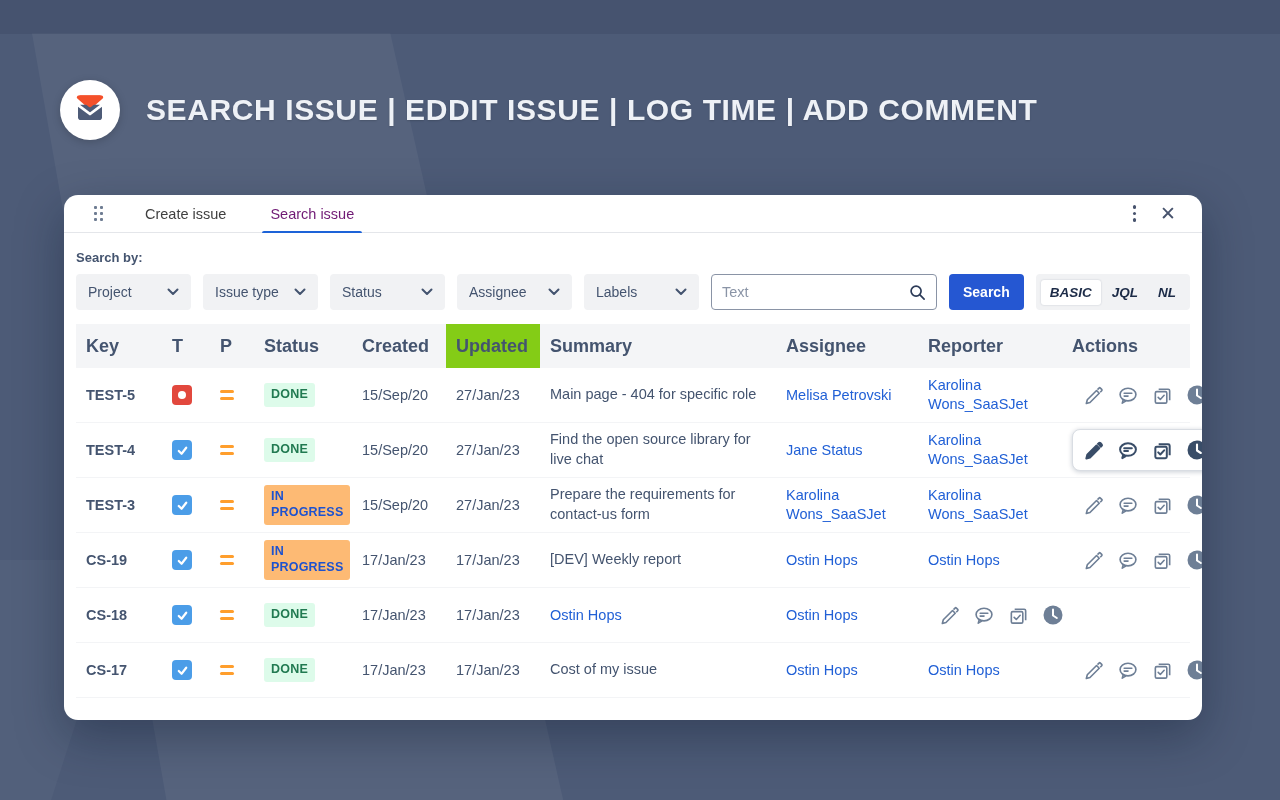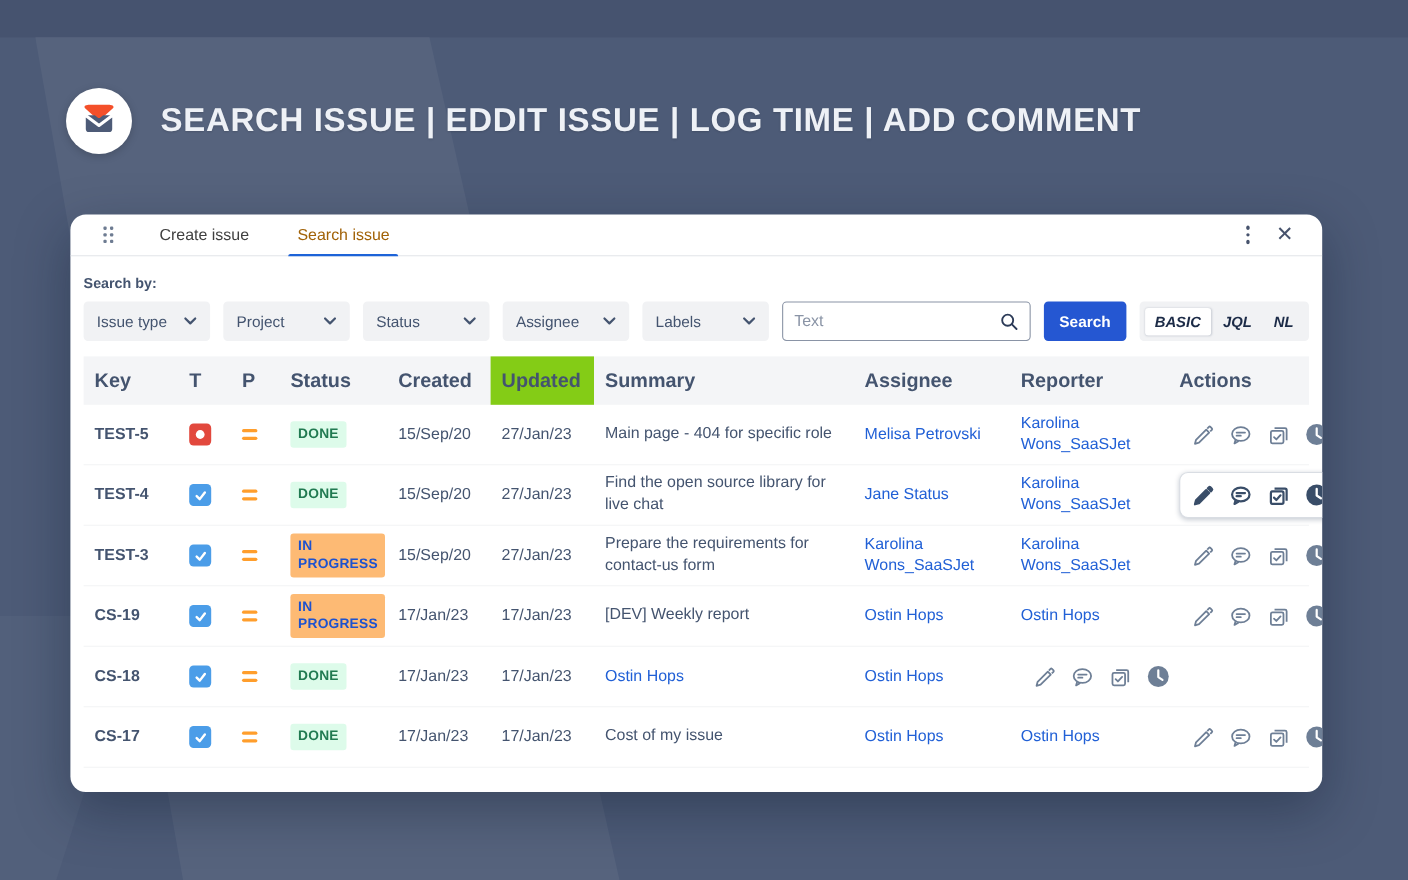--- a/index.html
+++ b/index.html
@@ -18,21 +18,21 @@
   .logo-circle { width:60px; height:60px; border-radius:50%; background:#ffffff; display:flex; align-items:center; justify-content:center; box-shadow:0 2px 8px rgba(0,0,0,.18); }
   .page-title { color:#eef1f6; font-size:30px; font-weight:700; letter-spacing:.6px; text-shadow:0 1px 2px rgba(0,0,0,.15); }
 
   
   .modal { position:absolute; left:64px; top:195px; width:1138px; height:525px; background:#ffffff; border-radius:14px; box-shadow:0 16px 48px rgba(9,20,40,.35); overflow:hidden; }
 
   .tabbar { position:relative; height:38px; border-bottom:1px solid #e4e6ea; display:flex; align-items:stretch; padding-left:30px; }
   .drag-handle { align-self:center; display:grid; grid-template-columns:repeat(2,3px); grid-auto-rows:3px; gap:3px; margin-right:38px; cursor:grab; }
   .drag-handle i { background:#6e7c92; border-radius:1px; }
   .tab { display:flex; align-items:center; font-size:14.5px; color:#404040; padding:0 4px; margin-right:36px; cursor:pointer; position:relative; }
-  .tab.active { color:#a16207; }
+  .tab.active { color:#701a75; }
   .tab.active::after { content:""; position:absolute; left:-4px; right:-4px; bottom:-1px; height:2.5px; background:#1d63d8; border-radius:2px 2px 0 0; }
   .tabbar-right { margin-left:auto; display:flex; align-items:center; gap:14px; padding-right:22px; }
   .kebab { display:flex; flex-direction:column; gap:3px; padding:4px 6px; cursor:pointer; }
   .kebab i { width:3.5px; height:3.5px; border-radius:50%; background:#47536d; }
   .close-x { font-size:19px; color:#47536d; cursor:pointer; line-height:1; padding:2px 4px; }
 
   
   .search-section { padding:17px 12px 0 12px; }
   .search-label { font-size:13px; font-weight:700; color:#44546f; margin-bottom:9px; }
   .search-row { display:flex; align-items:center; gap:12px; }
@@ -118,27 +118,27 @@
             <i></i>
           </div>
         <div class="close-x">✕</div>
       </div>
     </div>
 
     <div class="search-section">
       <div class="search-label">Search by:</div>
       <div class="search-row">
         <div class="chip">
-          <span>Issue type</span>
+          <span>Project</span>
           <svg width="12" height="8" viewBox="0 0 12 8">
               <polyline points="1.5,1.5 6,6 10.5,1.5" fill="none" stroke="#44546f" stroke-width="2" stroke-linecap="round" stroke-linejoin="round"></polyline>
             </svg>
         </div>
         <div class="chip">
-          <span>Project</span>
+          <span>Issue type</span>
           <svg width="12" height="8" viewBox="0 0 12 8">
               <polyline points="1.5,1.5 6,6 10.5,1.5" fill="none" stroke="#44546f" stroke-width="2" stroke-linecap="round" stroke-linejoin="round"></polyline>
             </svg>
         </div>
         <div class="chip">
           <span>Status</span>
           <svg width="12" height="8" viewBox="0 0 12 8">
               <polyline points="1.5,1.5 6,6 10.5,1.5" fill="none" stroke="#44546f" stroke-width="2" stroke-linecap="round" stroke-linejoin="round"></polyline>
             </svg>
         </div>

